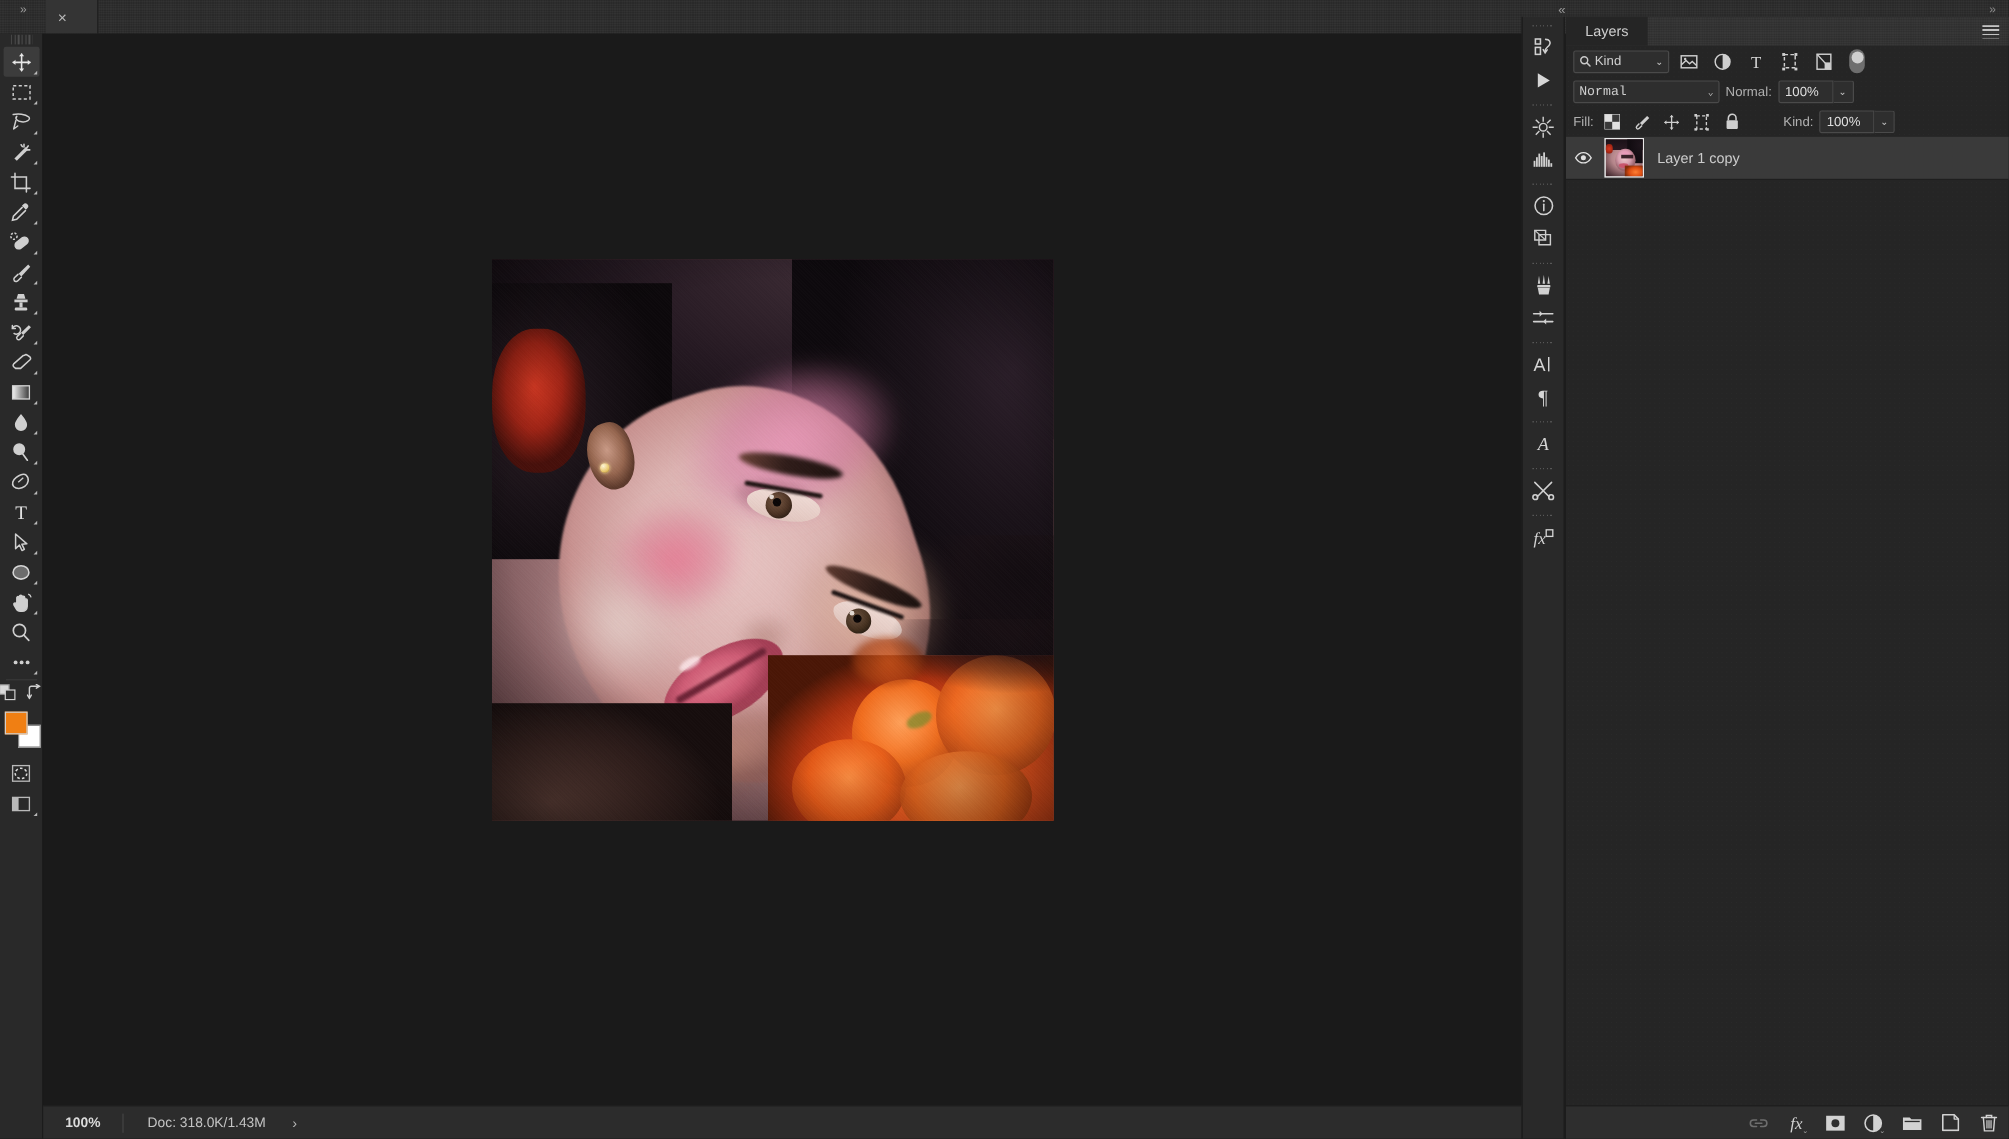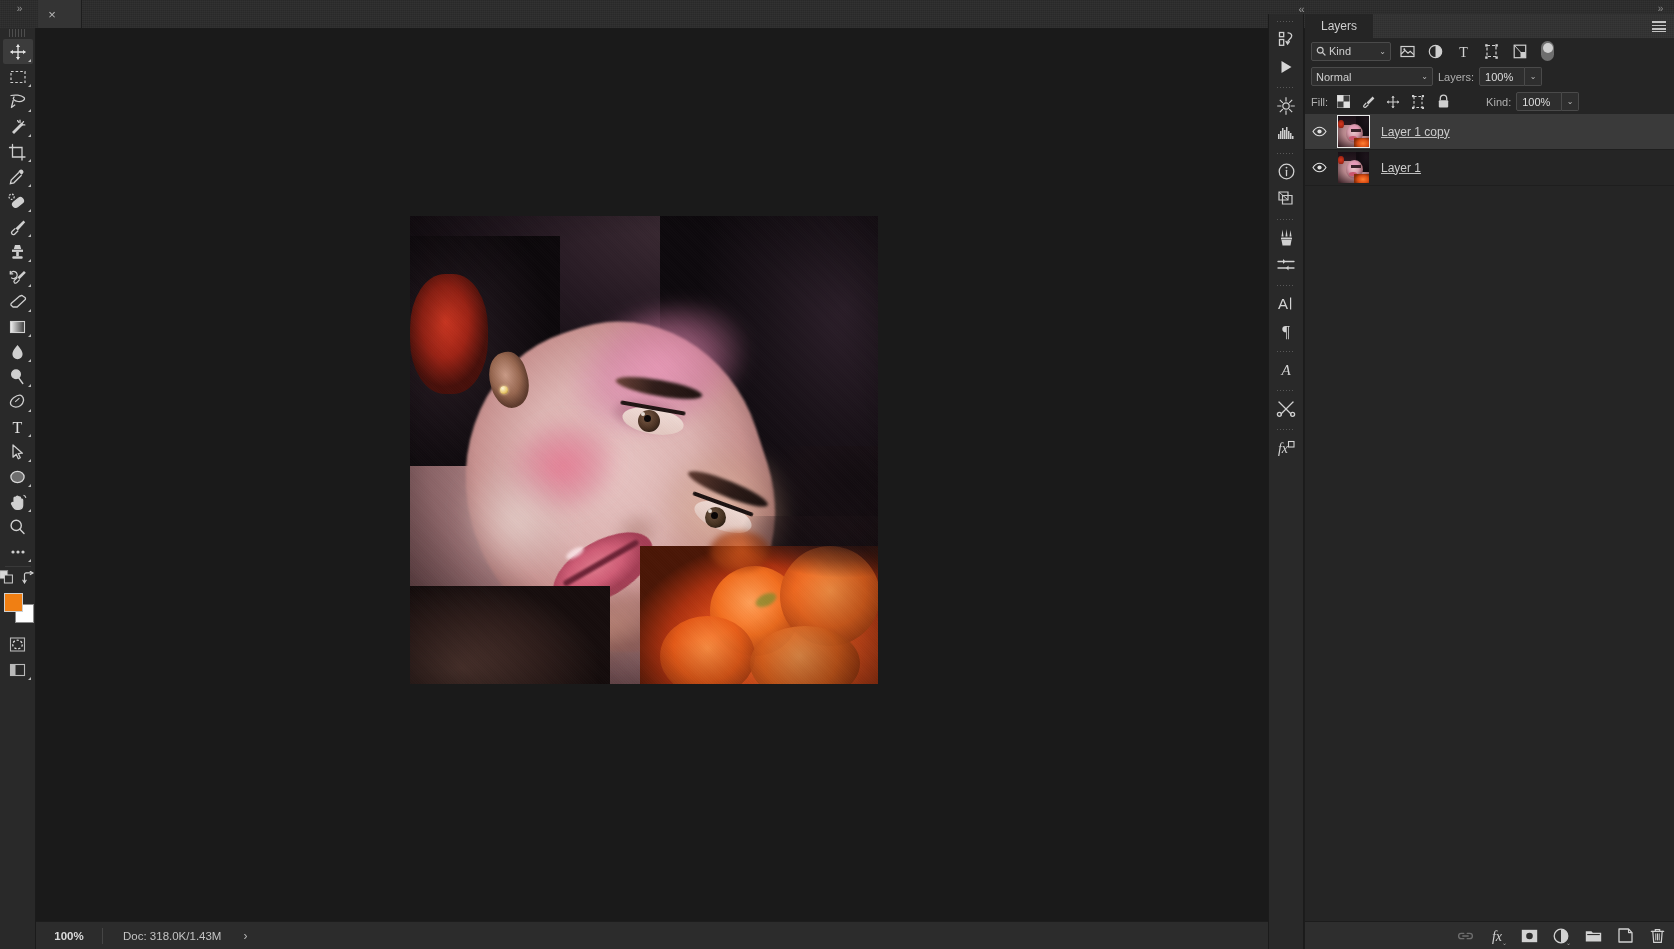--- a/index.html
+++ b/index.html
@@ -176,40 +176,40 @@
     margin-left: 5px; position: relative; cursor: pointer;
   }
   .toggle-pill::after {
     content: ""; position: absolute; left: 1.5px; top: 1.5px;
     width: 10px; height: 10px; border-radius: 50%; background: #cfcfcf;
   }
 
   .blend-select {
     width: 122px; height: 19px; background: #2e2e2e; border: 1px solid #4a4a4a;
     border-radius: 2px; display: flex; align-items: center; padding: 0 4px;
-    font-size: 11px; color: #cfcfcf; cursor: pointer;
+    font-size: 11px; color: #cfcfcf; cursor: pointer; font-family: Liberation Mono, monospace;
   }
   .blend-select .chev { margin-left: auto; font-size: 8px; color: #bdbdbd; }
   .lbl { font-size: 11px; color: #b0b0b0; }
   .num-field {
     height: 19px; background: #2e2e2e; border: 1px solid #4a4a4a; border-radius: 2px;
     display: flex; align-items: center; padding: 0 5px; font-size: 11px; color: #dedede;
   }
   .num-chev {
     width: 17px; height: 19px; background: #2e2e2e; border: 1px solid #4a4a4a;
     border-left: none; border-radius: 0 2px 2px 0;
     display: flex; align-items: center; justify-content: center;
     font-size: 8px; color: #bdbdbd; cursor: pointer;
   }
   .lock-ico {
     width: 20px; height: 20px; display: flex; align-items: center; justify-content: center;
     cursor: pointer;
   }
 
-  .layer-list { position: absolute; left: 0; top: 100px; right: 0; bottom: 28px; text-decoration: underline; }
+  .layer-list { position: absolute; left: 0; top: 100px; right: 0; bottom: 28px; }
   .layer-row {
     position: relative; display: flex; align-items: center; height: 36px;
     border-bottom: 1px solid #1e1e1e; cursor: pointer;
   }
   .layer-row.selected { background: #3a3a3a; }
   .eye-cell {
     width: 28px; height: 36px; display: flex; align-items: center; justify-content: center;
     cursor: pointer;
   }
   .thumb-cell { width: 40px; display: flex; align-items: center; justify-content: center; }
@@ -756,21 +756,21 @@
         </svg>
       </div>
       <div class="toggle-pill"></div>
     </div>
 
     <div class="row">
       <div class="blend-select">
         <span>Normal</span>
         <span class="chev">⌄</span>
       </div>
-      <span class="lbl">Layers:</span>
+      <span class="lbl">Normal:</span>
       <div style="display:flex;">
         <div class="num-field" style="width:46px;border-radius:2px 0 0 2px;">
           <span>100%</span>
         </div>
         <div class="num-chev">⌄</div>
       </div>
     </div>
 
     <div class="row">
       <span class="lbl">Fill:</span>
@@ -836,42 +836,20 @@
             <div class="ph" style="left:9px;top:7px;width:15px;height:10px;border-radius:50%;background:radial-gradient(55% 55% at 50% 50%, rgba(236,148,186,.85) 0%, rgba(220,120,160,0) 80%);"></div>
             <div class="ph" style="left:13px;top:13px;width:10px;height:3px;background:#3a2229;filter:blur(.5px);"></div>
             <div class="ph" style="left:11px;top:20px;width:8px;height:4px;border-radius:50%;background:#c9566e;"></div>
             <div class="ph" style="left:16px;top:22px;width:15px;height:9px;background:radial-gradient(60% 70% at 60% 60%, #ff7f33 0%, #db4d13 60%, #832c09 100%);"></div>
             <div class="ph" style="left:0;top:4px;width:6px;height:8px;border-radius:45%;background:radial-gradient(circle,#d8381f 0%, #8e1f10 90%);"></div>
           </div>
         </div>
         <span class="layer-name">Layer 1 copy</span>
       </div>
 
-      <div class="layer-row">
-        <div class="eye-cell">
-          <svg width="15" height="11" viewBox="0 0 15 11" fill="none" stroke="#e0e0e0" stroke-width="1.1">
-            <path d="M1 5.5 C3.2 2 6 1.2 7.5 1.2 C9 1.2 11.8 2 14 5.5 C11.8 9 9 9.8 7.5 9.8 C6 9.8 3.2 9 1 5.5 Z"></path>
-            <circle cx="7.5" cy="5.5" r="2.1" fill="#e0e0e0" stroke="none"></circle>
-          </svg>
-        </div>
-        <div class="thumb-cell">
-          <div class="thumb">
-            <div class="ph" style="inset:0;background:radial-gradient(110% 90% at 55% 50%, #e0b2b4 0%, #b4858a 35%, #3c2429 70%, #150d10 95%);"></div>
-            <div class="ph" style="left:0;top:0;width:31px;height:9px;background:linear-gradient(180deg,#1a1117 0%, #2a1a22 100%);"></div>
-            <div class="ph" style="left:18px;top:0;width:13px;height:20px;background:radial-gradient(70% 70% at 80% 25%,#1d141b 0%, #120c11 90%);"></div>
-            <div class="ph" style="left:8px;top:8px;width:17px;height:19px;border-radius:50%;background:radial-gradient(55% 55% at 45% 40%,#ecc9cc 0%, #d79fae 55%, #9b6670 95%);"></div>
-            <div class="ph" style="left:9px;top:7px;width:15px;height:10px;border-radius:50%;background:radial-gradient(55% 55% at 50% 50%, rgba(236,148,186,.85) 0%, rgba(220,120,160,0) 80%);"></div>
-            <div class="ph" style="left:13px;top:13px;width:10px;height:3px;background:#3a2229;filter:blur(.5px);"></div>
-            <div class="ph" style="left:11px;top:20px;width:8px;height:4px;border-radius:50%;background:#c9566e;"></div>
-            <div class="ph" style="left:16px;top:22px;width:15px;height:9px;background:radial-gradient(60% 70% at 60% 60%, #ff7f33 0%, #db4d13 60%, #832c09 100%);"></div>
-            <div class="ph" style="left:0;top:4px;width:6px;height:8px;border-radius:45%;background:radial-gradient(circle,#d8381f 0%, #8e1f10 90%);"></div>
-          </div>
-        </div>
-        <span class="layer-name">Layer 1</span>
-      </div>
 
     </div>
 
     <div class="panel-footer">
       <div class="footer-ico" style="opacity:.45;">
         <svg width="17" height="12" viewBox="0 0 17 12" fill="none" stroke="#bdbdbd" stroke-width="1.3" stroke-linecap="round">
           <path d="M6.8 3.3H4.3a2.7 2.7 0 0 0 0 5.4h2.5"></path>
           <path d="M10.2 3.3h2.5a2.7 2.7 0 0 1 0 5.4h-2.5"></path>
           <path d="M5.8 6h5.4"></path>
         </svg>

